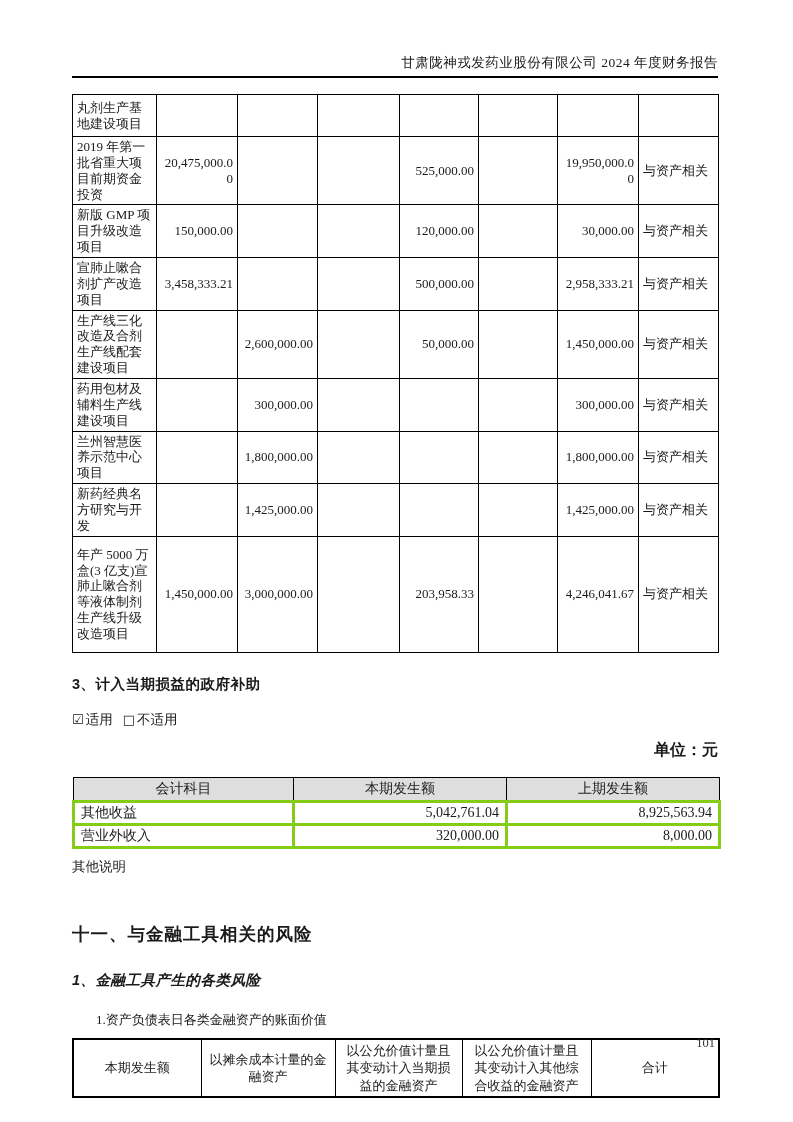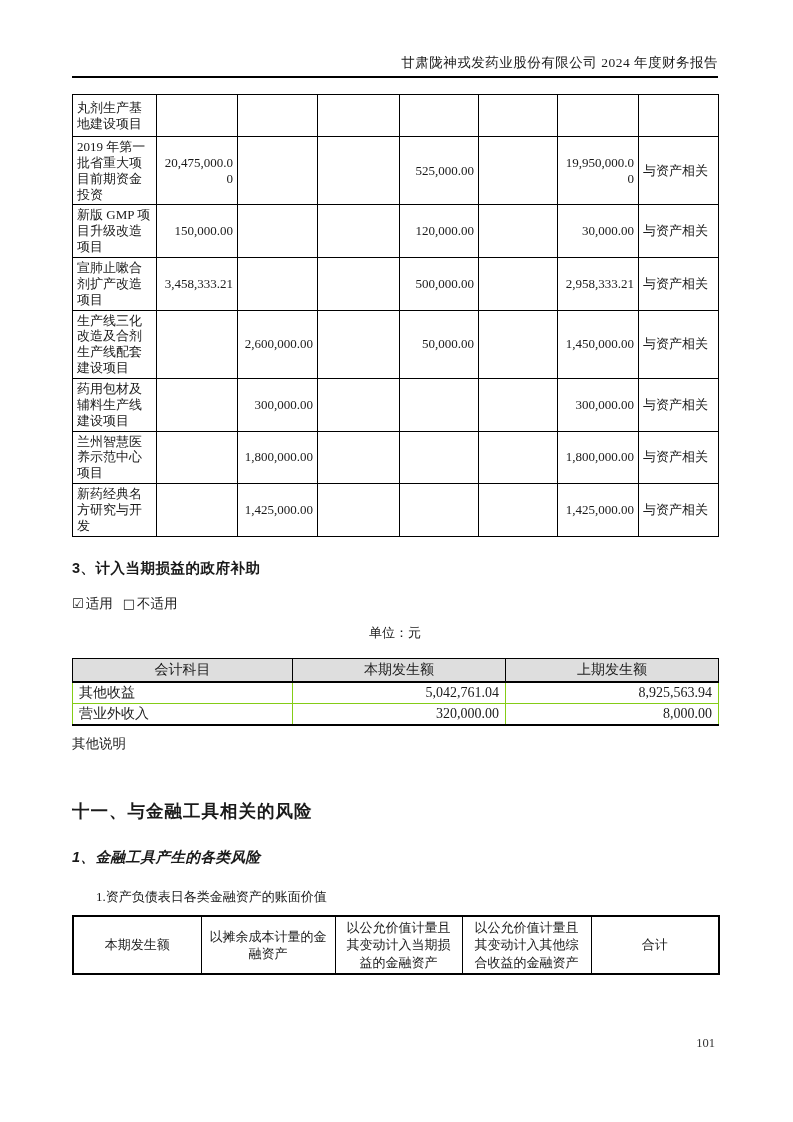--- a/index.html
+++ b/index.html
@@ -38,31 +38,31 @@
     font-family: "Liberation Sans", "DejaVu Sans", sans-serif;
     font-size: 14.5px; font-weight: bold;
     letter-spacing: 0.5px;
   }
   .applicable-line { margin-top: 17px; font-size: 13.5px; }
   .applicable-line .cb {
     font-family: "DejaVu Sans", sans-serif;
     font-size: 13px; margin-right: 2px;
   }
   .applicable-line .gap { display: inline-block; width: 10px; }
-  .unit-line { margin-top: 11px; text-align: center; font-size: 13px; }
+  .unit-line { margin-top: 11px; text-align: right; font-size: 16px; font-weight: bold; }
 
   
   .t2 { margin-top: 16px; font-size: 14px; border: 1px solid #000; border-bottom-width: 2px; }
   .t2 th {
     border: 1px solid #000; border-bottom-width: 2px;
     background: #dedede;
     font-weight: normal; text-align: center;
     height: 23px; padding: 2px 4px;
   }
-  .t2 td { border: 1px solid #84cc16; height: 20px; padding: 1px 6px; vertical-align: middle; }
+  .t2 td { border: 3px solid #84cc16; height: 20px; padding: 1px 6px; vertical-align: middle; }
   .t2 td.name { text-align: left; }
   .t2 td.num  { text-align: right; }
 
   .other-notes { margin-top: 9px; font-size: 13.5px; }
 
   .h-main {
     margin-top: 46px;
     font-family: "Liberation Sans", "DejaVu Sans", sans-serif;
     font-size: 17.5px; font-weight: bold;
     letter-spacing: 1px;
@@ -184,20 +184,30 @@
         <tr style="height:48px">
           <td class="name">新药经典名方研究与开发</td>
           <td class="num"></td>
           <td class="num">1,425,000.00</td>
           <td class="num"></td>
           <td class="num"></td>
           <td class="num"></td>
           <td class="num">1,425,000.00</td>
           <td class="rel">与资产相关</td>
         </tr>
+        <tr style="height:116px">
+          <td class="name">年产 5000 万盒(3 亿支)宣肺止嗽合剂等液体制剂生产线升级改造项目</td>
+          <td class="num">1,450,000.00</td>
+          <td class="num">3,000,000.00</td>
+          <td class="num"></td>
+          <td class="num">203,958.33</td>
+          <td class="num"></td>
+          <td class="num">4,246,041.67</td>
+          <td class="rel">与资产相关</td>
+        </tr>
       </tbody>
     </table>
 
     <div class="h-sub">3、计入当期损益的政府补助</div>
 
     <div class="applicable-line">
       <span class="cb">☑</span><span>适用</span><span class="gap"></span><span class="cb">□</span><span>不适用</span>
     </div>
 
     <div class="unit-line">单位：元</div>

